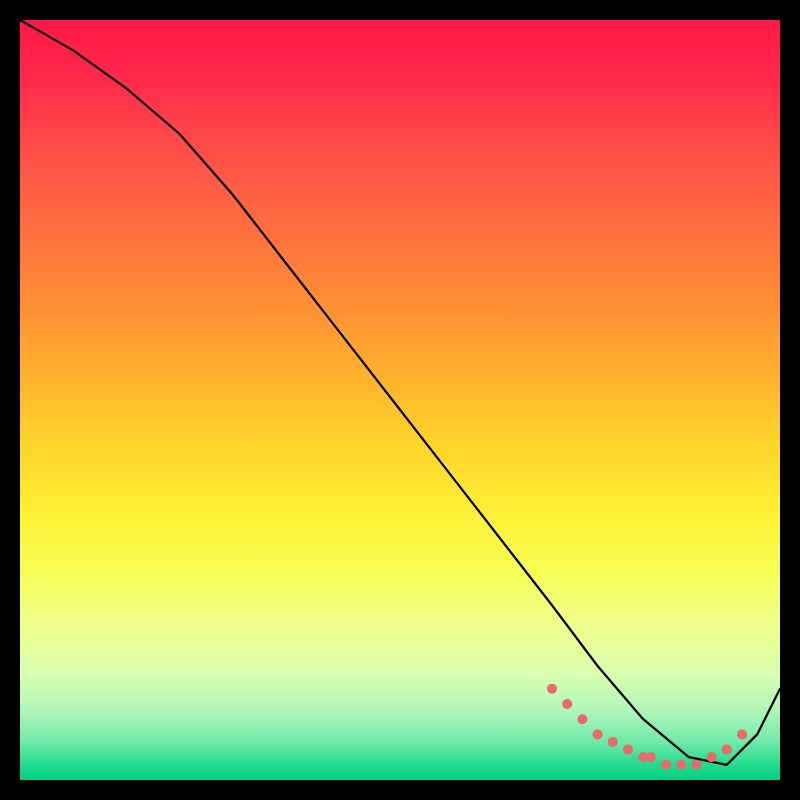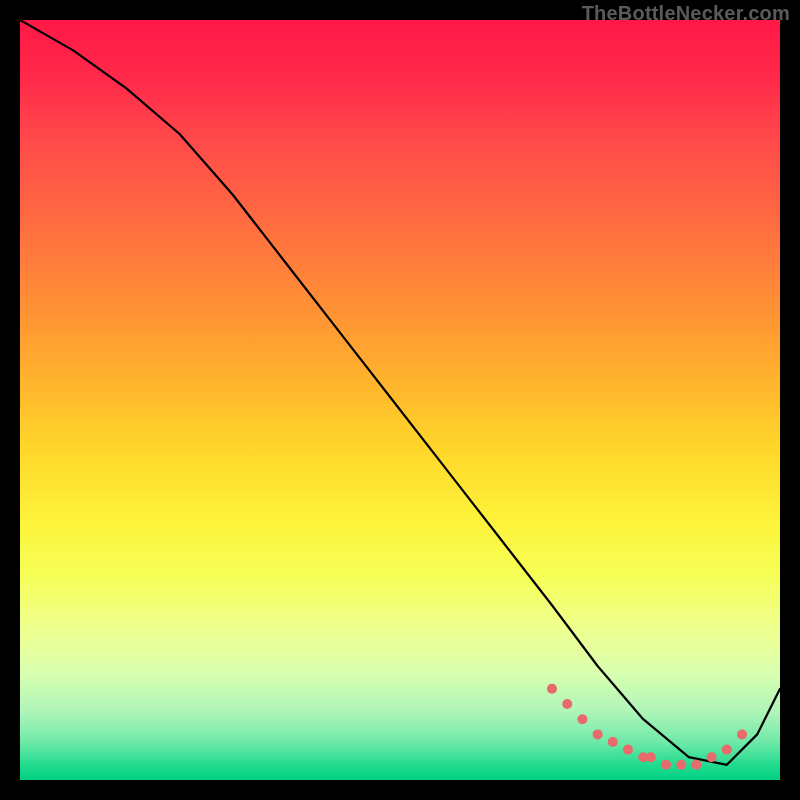--- a/index.html
+++ b/index.html
@@ -59,21 +59,20 @@
     font-size: 20px;
     font-weight: 700;
     letter-spacing: 0.2px;
     user-select: none;
   }
 </style>
 </head>
 <body>
 
 <div class="stage">
-  <div class="watermark">TheBottleNecker.com</div>
 
   <div class="plot">
     <svg class="overlay" viewBox="0 0 760 760" preserveAspectRatio="none">
       <path id="curve-path" fill="none" stroke="#000" stroke-width="2.2" stroke-linecap="round" stroke-linejoin="round" d="M0.0 0.0 L53.2 30.4 L106.4 68.4 L159.6 114.0 L212.8 174.8 L266.0 243.2 L319.2 311.6 L372.4 380.0 L425.6 448.4 L478.8 516.8 L532.0 585.2 L577.6 646.0 L623.2 699.2 L668.8 737.2 L706.8 744.8 L737.2 714.4 L760.0 668.8"></path>
       <g id="markers-group">
           <circle cx="532.0" cy="668.8" r="5" fill="#e86a6a"></circle>
           <circle cx="547.2" cy="684.0" r="5" fill="#e86a6a"></circle>
           <circle cx="562.4" cy="699.2" r="5" fill="#e86a6a"></circle>
           <circle cx="577.6" cy="714.4" r="5" fill="#e86a6a"></circle>
           <circle cx="592.8" cy="722.0" r="5" fill="#e86a6a"></circle>

